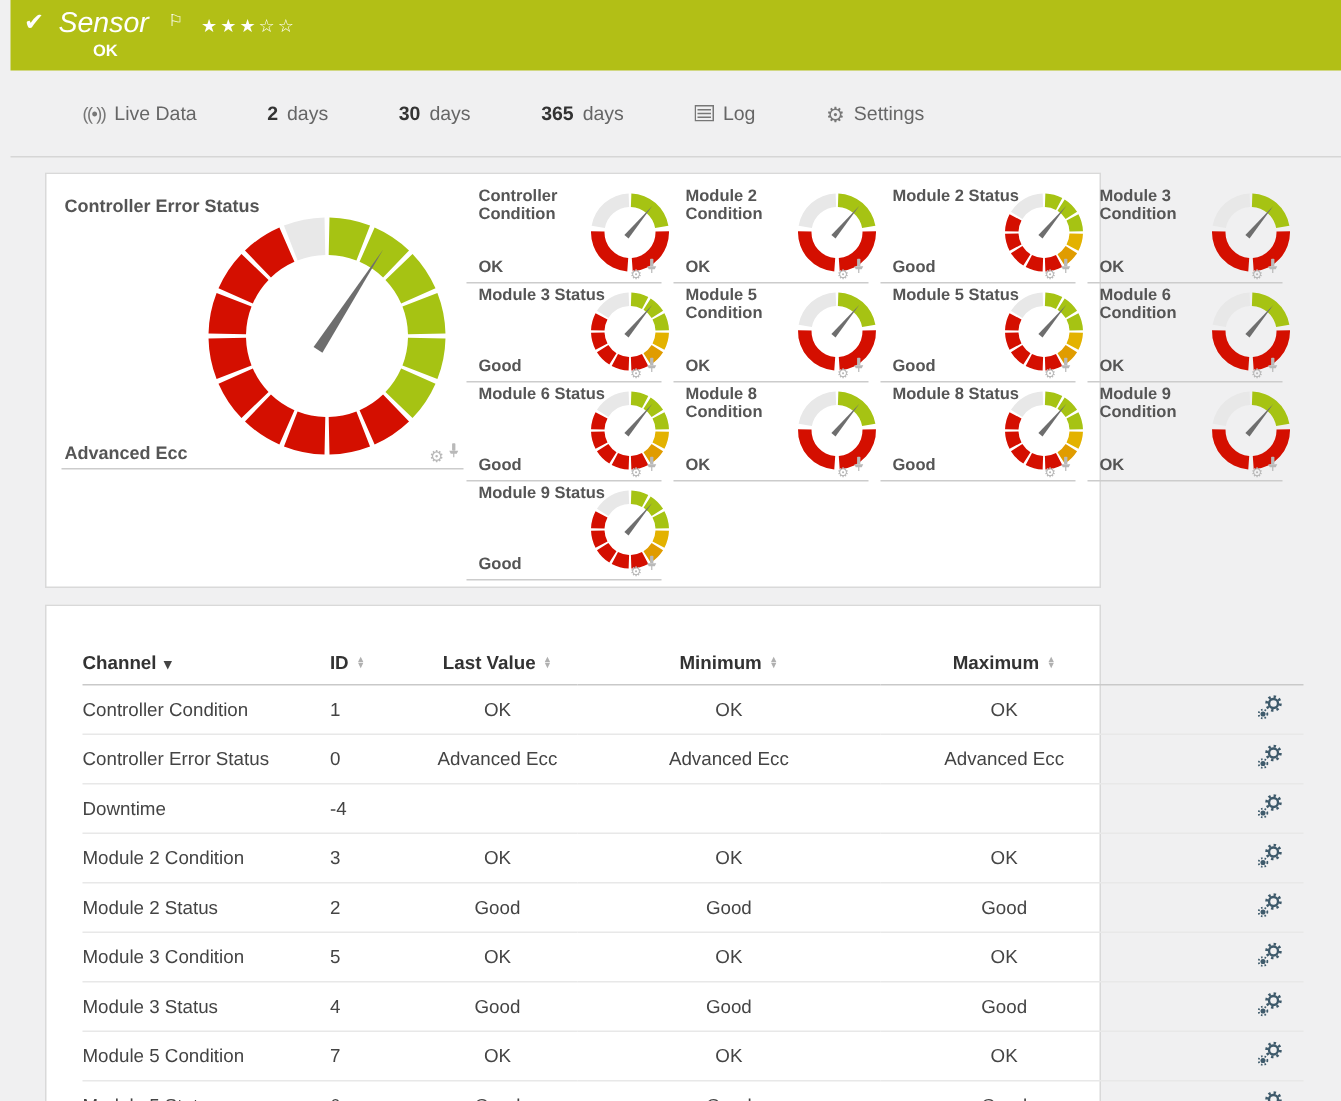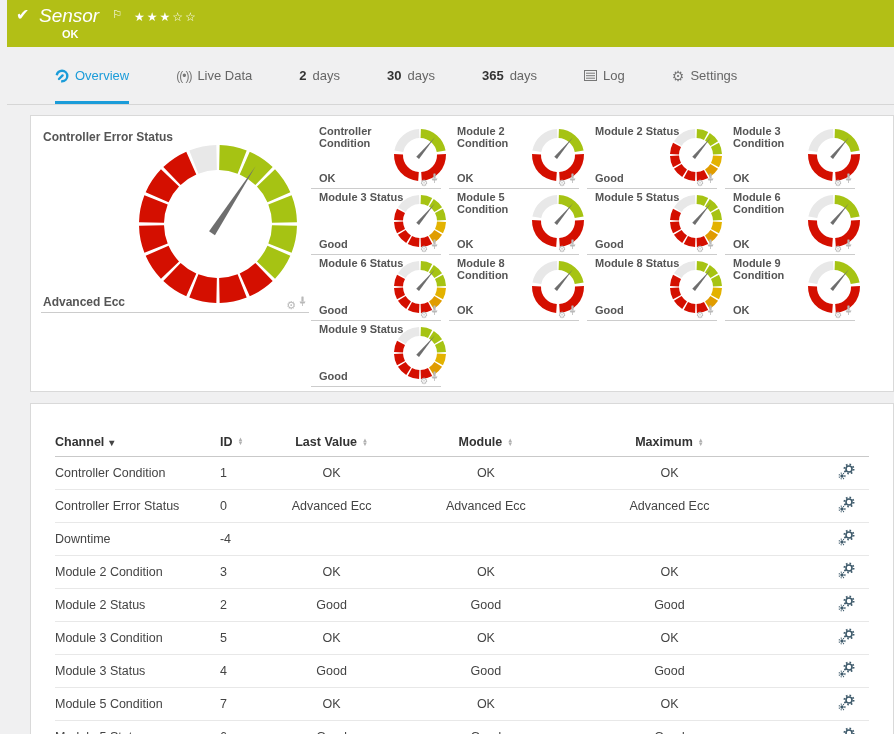--- a/index.html
+++ b/index.html
@@ -22,21 +22,21 @@
   .tab { display:flex; align-items:center; gap:6px; margin-right:47px; cursor:pointer;
     border-bottom:3px solid transparent; padding-top:3px; white-space:nowrap; }
   .tab .num { font-weight:bold; color:#333; }
   .tab.active { color:var(--accent); border-bottom-color:var(--accent); }
   .tab .ticon { display:inline-flex; color:#777; }
   .tab.active .ticon { color:var(--accent); }
   .broadcast { font-size:12px; letter-spacing:-1px; }
   .gear-glyph { font-size:14px; line-height:14px; }
 
   
-  .panel { margin-left:30px; width:864px; background:#fff; border:1px solid #d9d9d9; }
+  .panel { margin-left:30px; width:704px; background:#fff; border:1px solid #d9d9d9; }
   .panel.gauges { margin-top:10px; height:277px; position:relative; }
   .panel.table-panel { margin-top:11px; height:340px; padding:22px 24px 0 24px; }
 
   
   .bigcell { position:absolute; left:10px; top:8px; width:268px; height:189px; border-bottom:1px solid #ccc; }
   .cell-label { position:absolute; top:6px; left:2px; font-size:12px; font-weight:bold; color:#555; }
   .cell-value { position:absolute; bottom:3px; left:2px; font-size:12px; font-weight:bold; color:#555; }
   .bigcell svg.gauge { position:absolute; left:97px; top:20px; }
   .cell-icons { position:absolute; right:2px; bottom:2px; display:flex; align-items:flex-end; gap:2px; color:#b9b9b9; }
   .cell-icons .gg { font-size:11px; line-height:10px; }
@@ -70,29 +70,20 @@
   <span class="check">✔</span>
   <div class="title-row">
     <span class="kind">Sensor</span>
     <span class="flag">⚐</span>
     <span class="stars">★★★☆☆</span>
   </div>
   <div class="status-line">OK</div>
 </div>
 
 <div class="tabbar">
-    <div class="tab active">
-      <span class="ticon">
-        <svg width="14" height="14" viewBox="0 0 14 14">
-          <circle cx="7" cy="7" r="5.3" fill="none" stroke="currentColor" stroke-width="2.4" stroke-dasharray="9 8 18"></circle>
-          <line x1="7.6" y1="6.4" x2="4" y2="10" stroke="currentColor" stroke-width="2.4" stroke-linecap="round"></line>
-        </svg>
-      </span>
-      <span>Overview</span>
-    </div>
     <div class="tab">
       <span class="ticon broadcast">((•))</span>
       <span>Live Data</span>
     </div>
     <div class="tab">
       <span class="num">2</span>
       <span>days</span>
     </div>
     <div class="tab">
       <span class="num">30</span>
@@ -427,21 +418,21 @@
           <th><span class="hwrap"><span>Channel</span><span class="sort-desc">▾</span></span></th>
           <th><span class="hwrap"><span>ID</span><span class="sort-ud"><span>▲</span><span>▼</span></span></span></th>
           <th class="r"><span class="hwrap">
               <span>Last Value</span>
               <span class="sort-ud">
                 <span>▲</span>
                 <span>▼</span>
               </span>
             </span></th>
           <th class="r"><span class="hwrap">
-              <span>Module</span>
+              <span>Minimum</span>
               <span class="sort-ud">
                 <span>▲</span>
                 <span>▼</span>
               </span>
             </span></th>
           <th class="r"><span class="hwrap">
               <span>Maximum</span>
               <span class="sort-ud">
                 <span>▲</span>
                 <span>▼</span>

